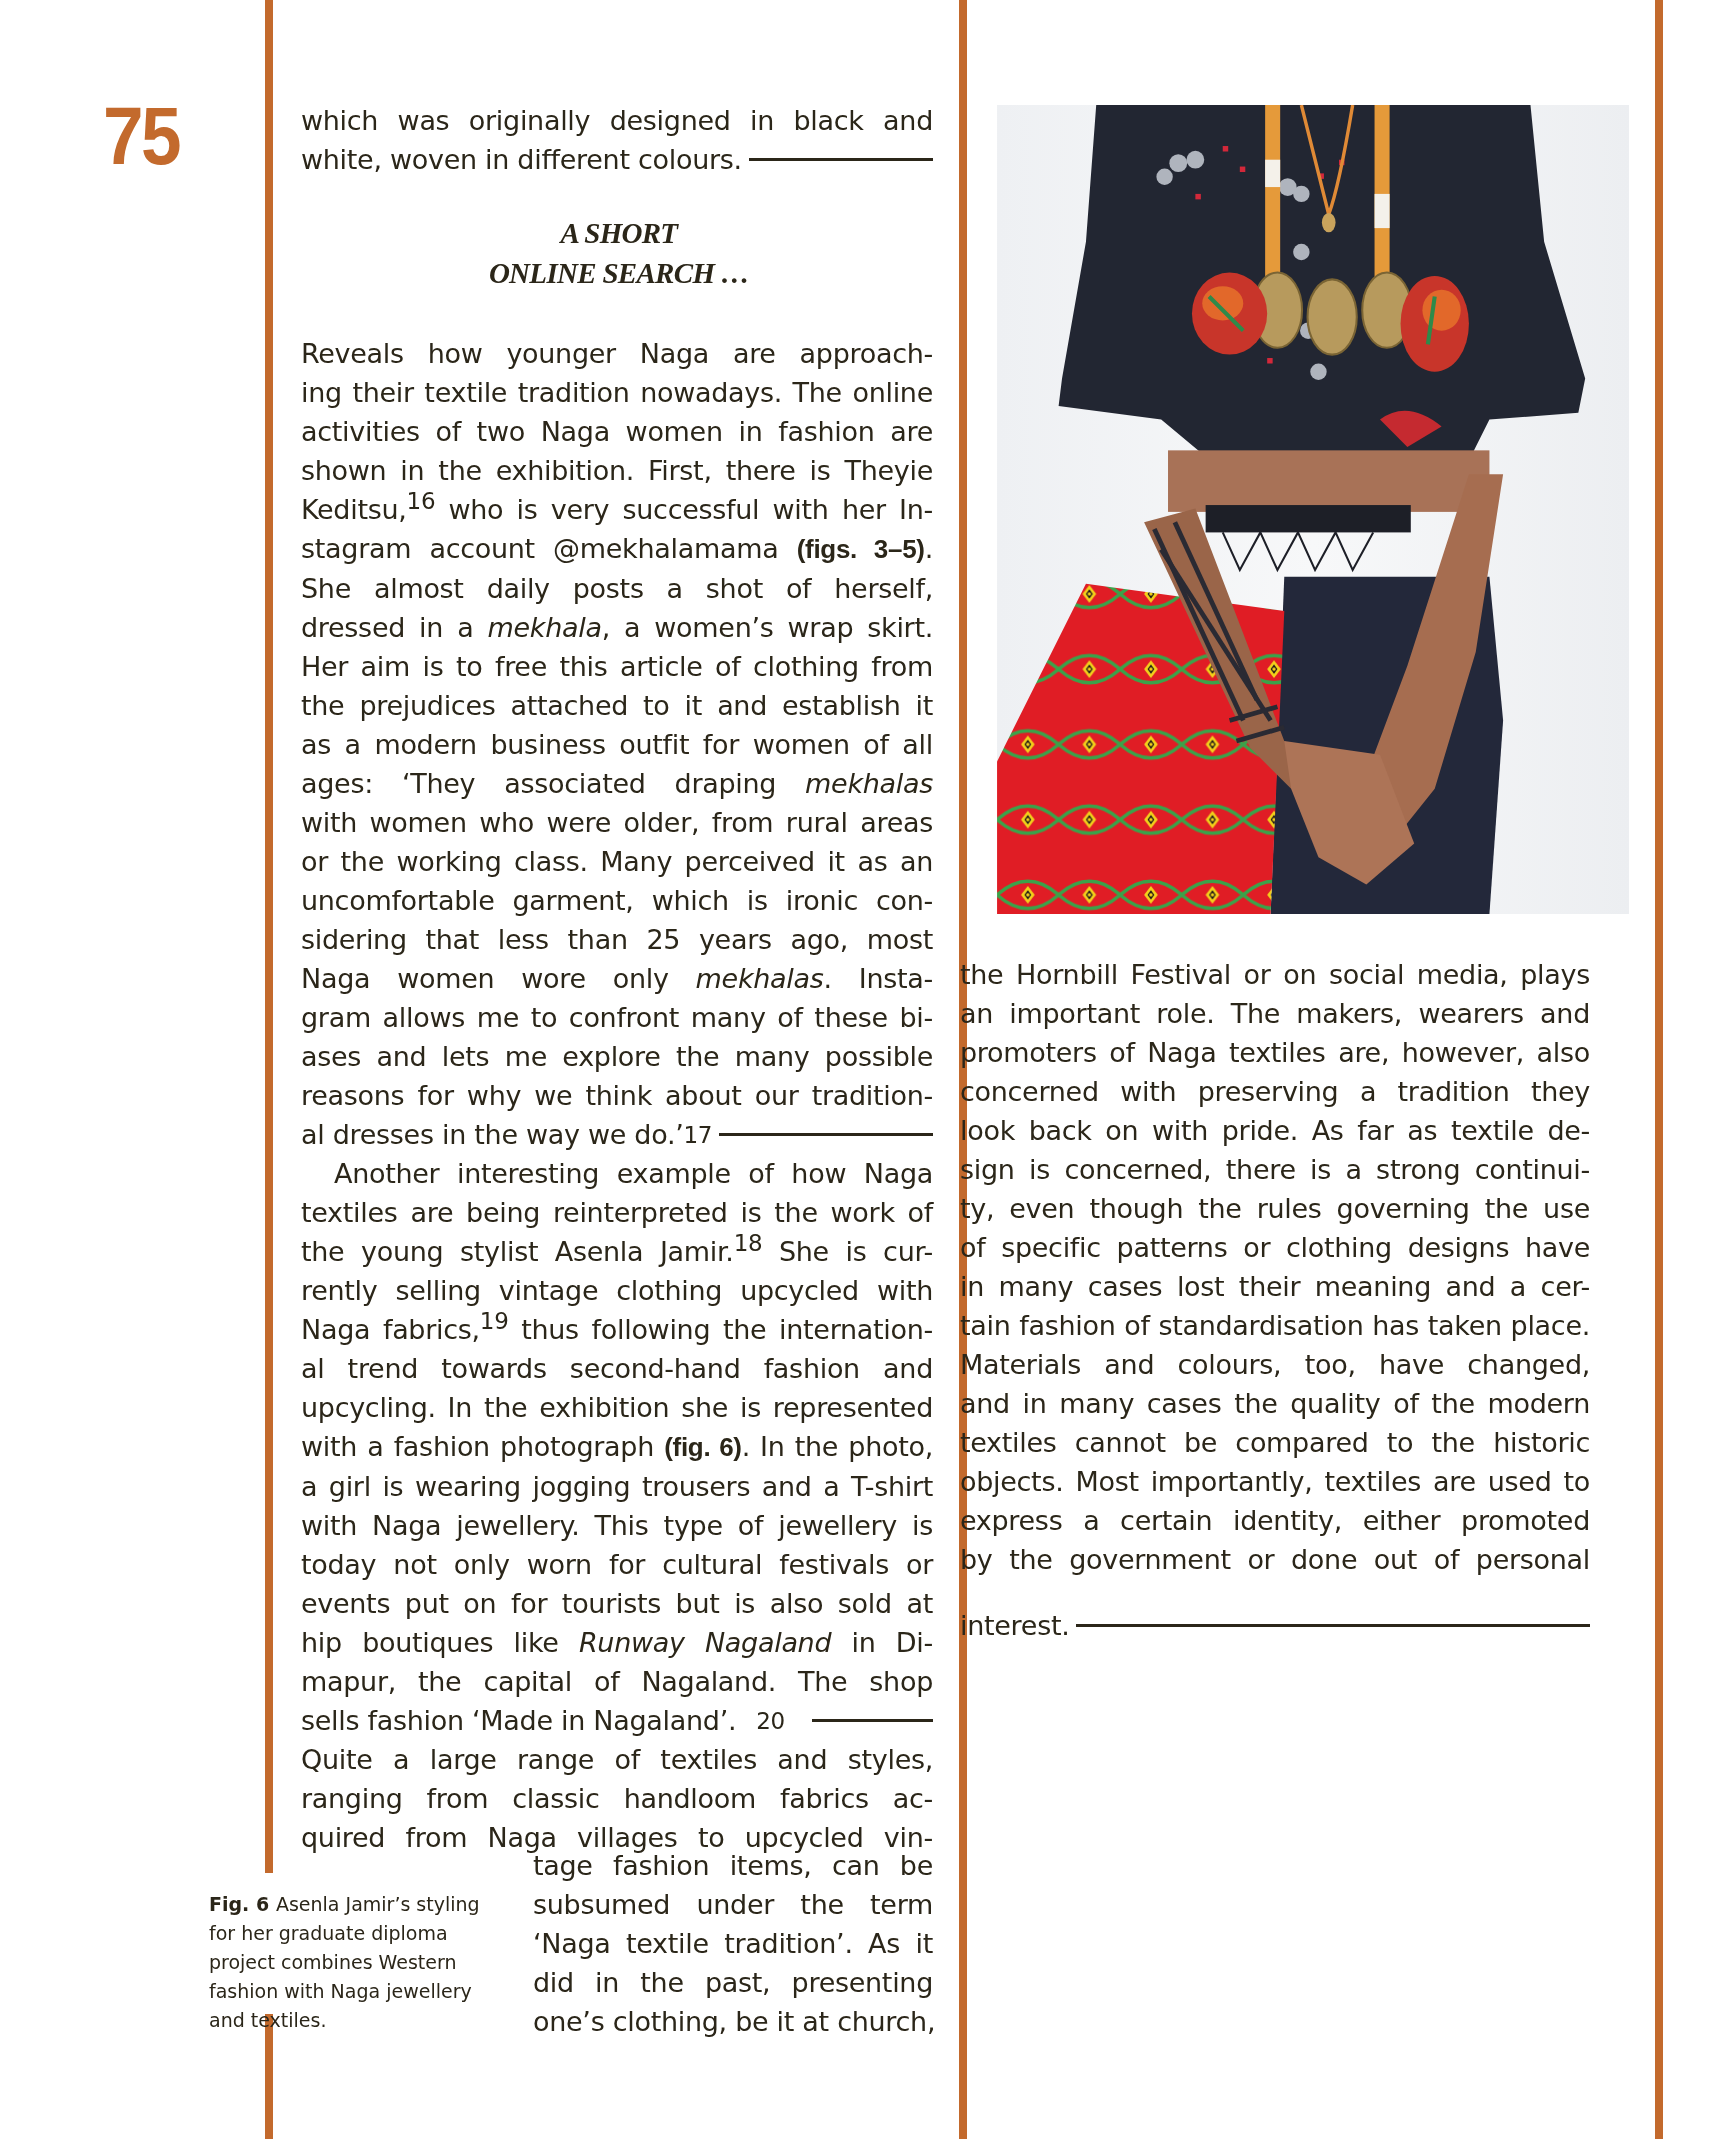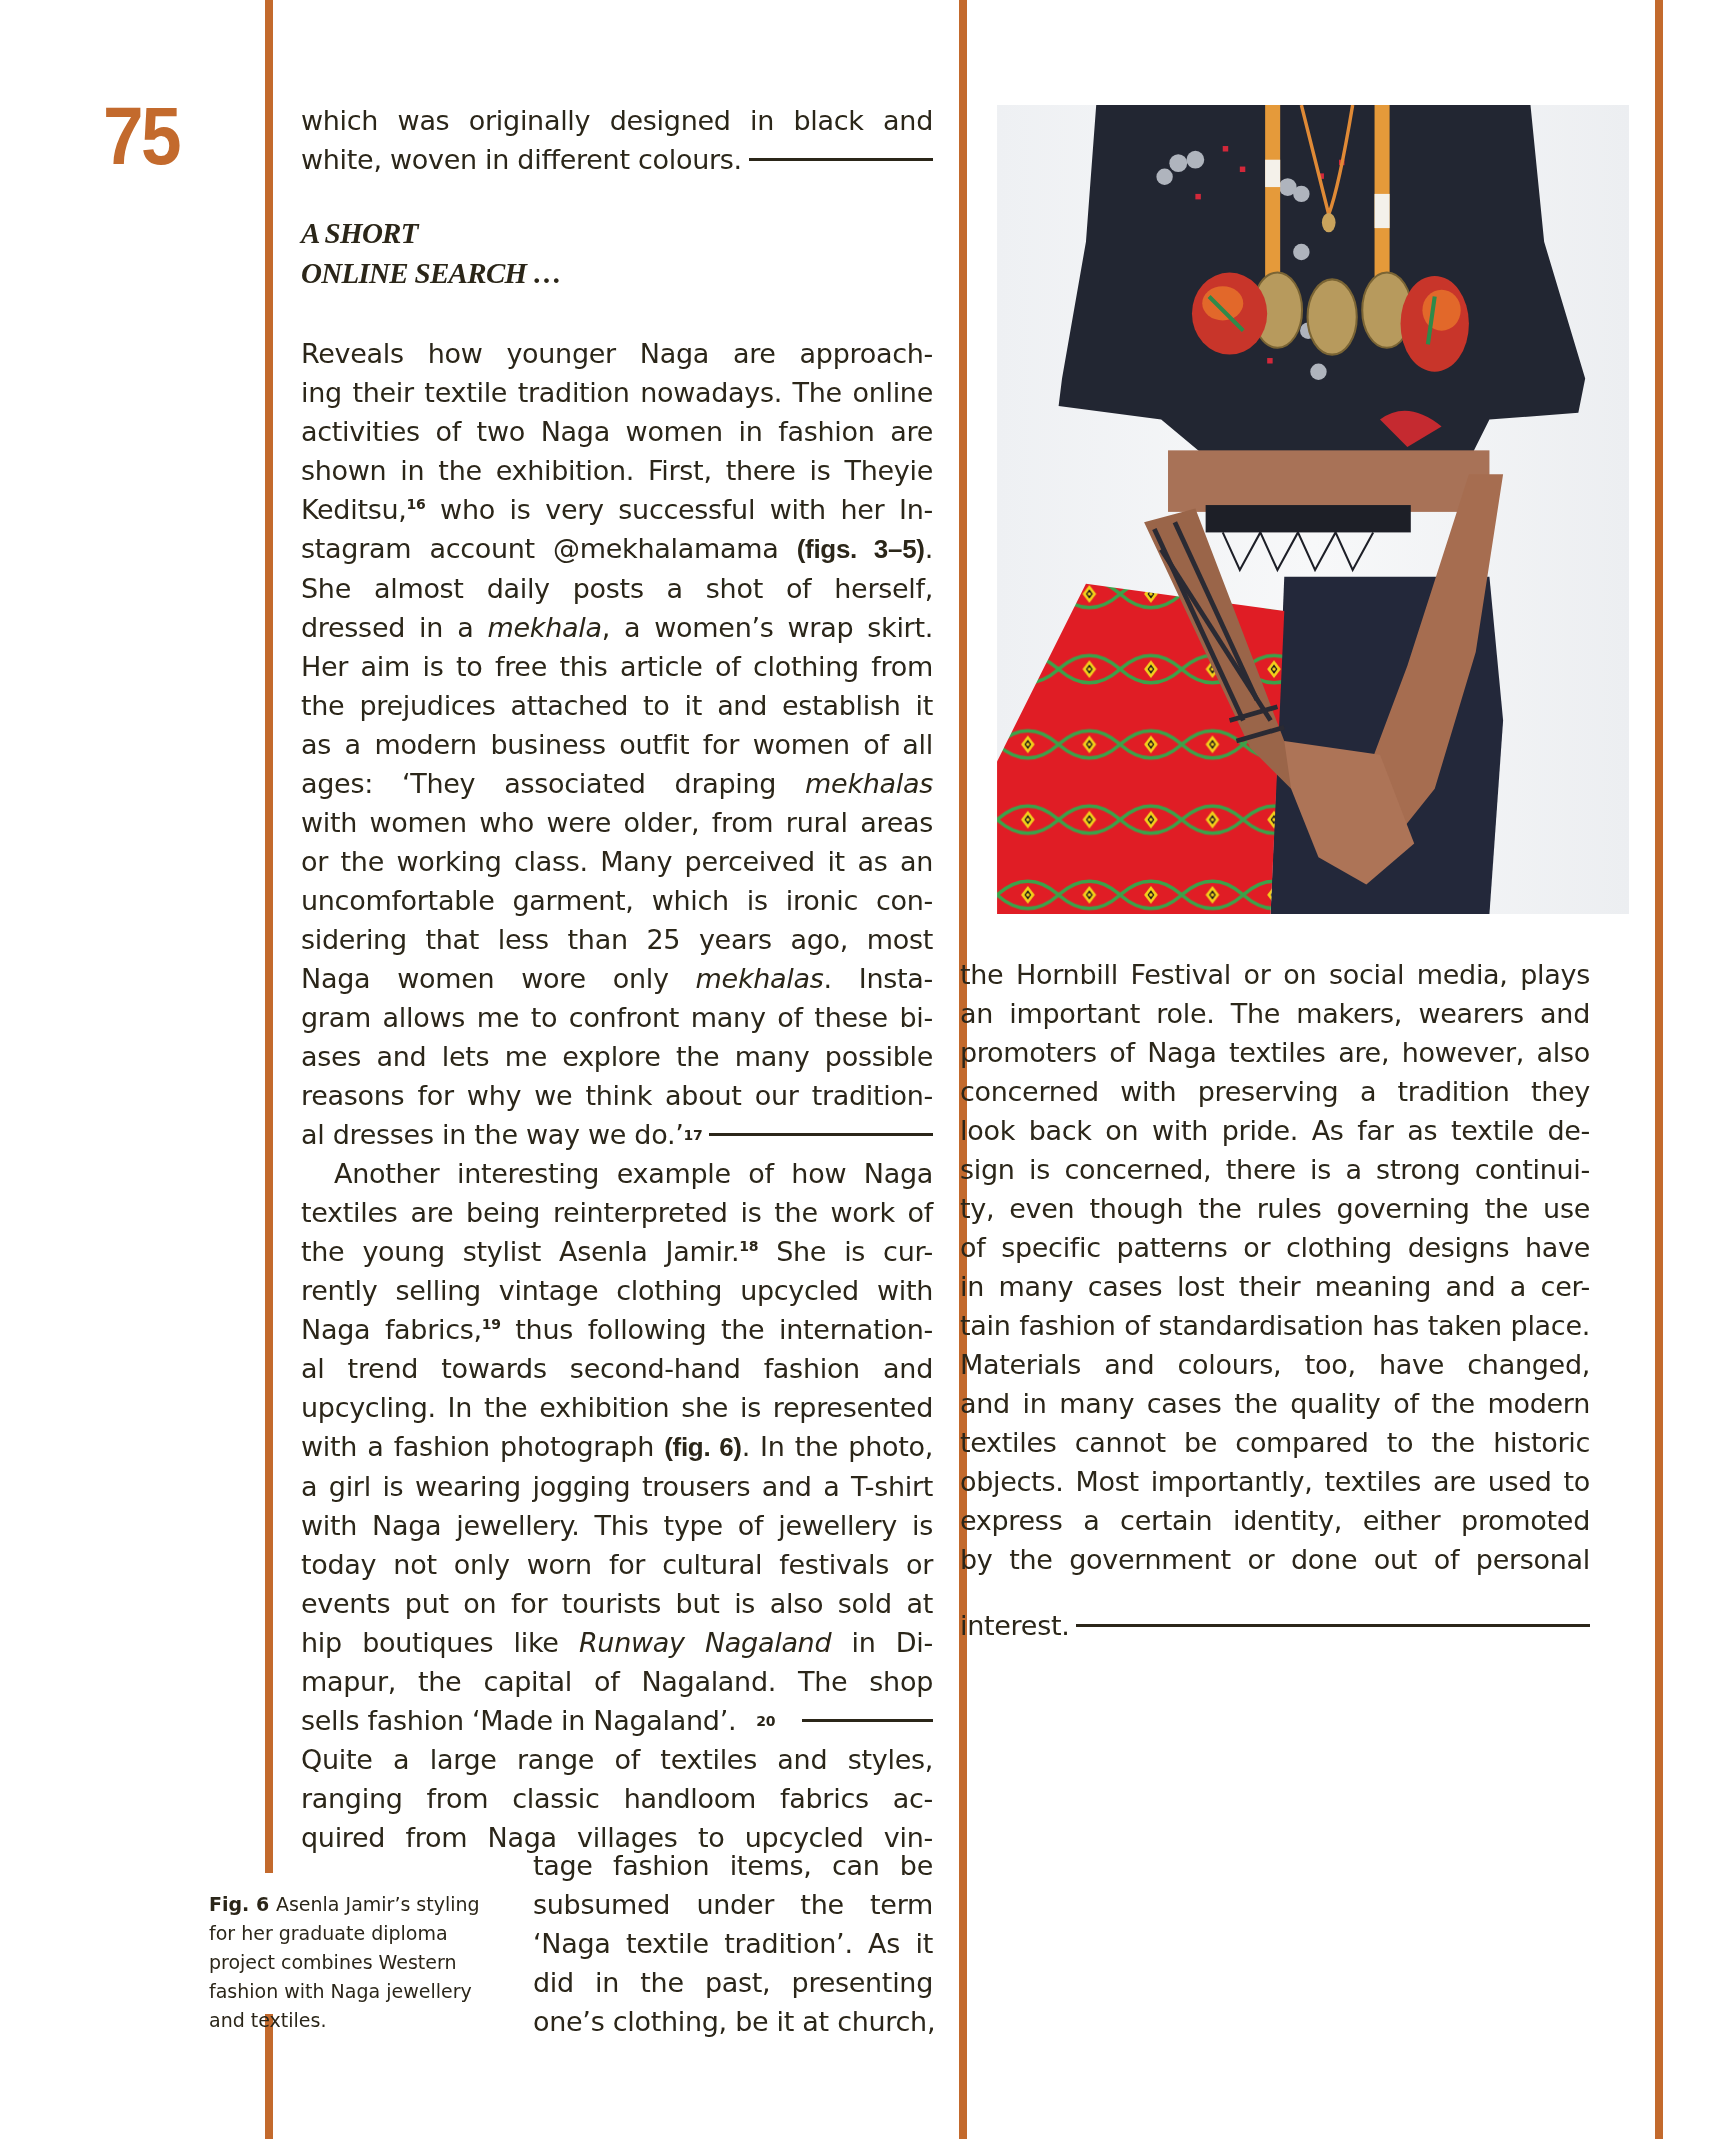--- a/index.html
+++ b/index.html
@@ -5,23 +5,23 @@
   html, body { margin:0; padding:0; background:#ffffff; }
   body { width:1736px; height:2140px; position:relative; overflow:hidden;
          font-family:"DejaVu Sans", sans-serif; color:#2b2619; }
   .vline { position:absolute; width:8.2px; background:#c36a2d; }
   .page-number { position:absolute; left:103px; top:96px; font-family:"Liberation Sans", sans-serif;
                  font-weight:bold; font-size:81px; color:#c36a2d; letter-spacing:-2.7px; transform:scaleX(0.9); transform-origin:left top; line-height:1; }
   .col { position:absolute; font-size:27px; line-height:39px; text-align:justify; letter-spacing:-0.3px; }
   .line { display:block; white-space:nowrap; text-align:justify; text-align-last:justify; }
   .line.last { text-align-last:left; }
   .rule { display:inline-block; height:2.1px; background:#2b2619; vertical-align:middle; margin-left:6.8px; }
-  sup { font-size:14px; line-height:0; vertical-align:9.6px; font-weight:bold; }
+  sup { font-size:23px; line-height:0; vertical-align:9.6px; font-weight:normal; }
   .ref { font-size:26px; font-family:"Liberation Sans", sans-serif; font-weight:bold; letter-spacing:-0.3px; }
-  .heading { position:absolute; left:301px; width:636px; top:213px; text-align:left;
+  .heading { position:absolute; left:301px; width:636px; top:213px; text-align:center;
              font-family:"Liberation Serif", serif; font-style:italic; font-weight:bold; font-size:29px; line-height:40px;
              color:#2b2619; letter-spacing:-0.7px; }
   .photo { position:absolute; left:997px; top:105px; width:632px; height:809px; overflow:hidden; background:#f3f4f6; }
   .caption { position:absolute; left:209px; top:1890px; width:301px; font-family:"DejaVu Sans", sans-serif;
              font-size:19px; line-height:29px; color:#2b2619; }
   .caption .fig { font-weight:bold; margin-right:6.8px;margin-top:20px; }
   .indent { padding-left:33px; }
 </style>
 </head>
 <body>

